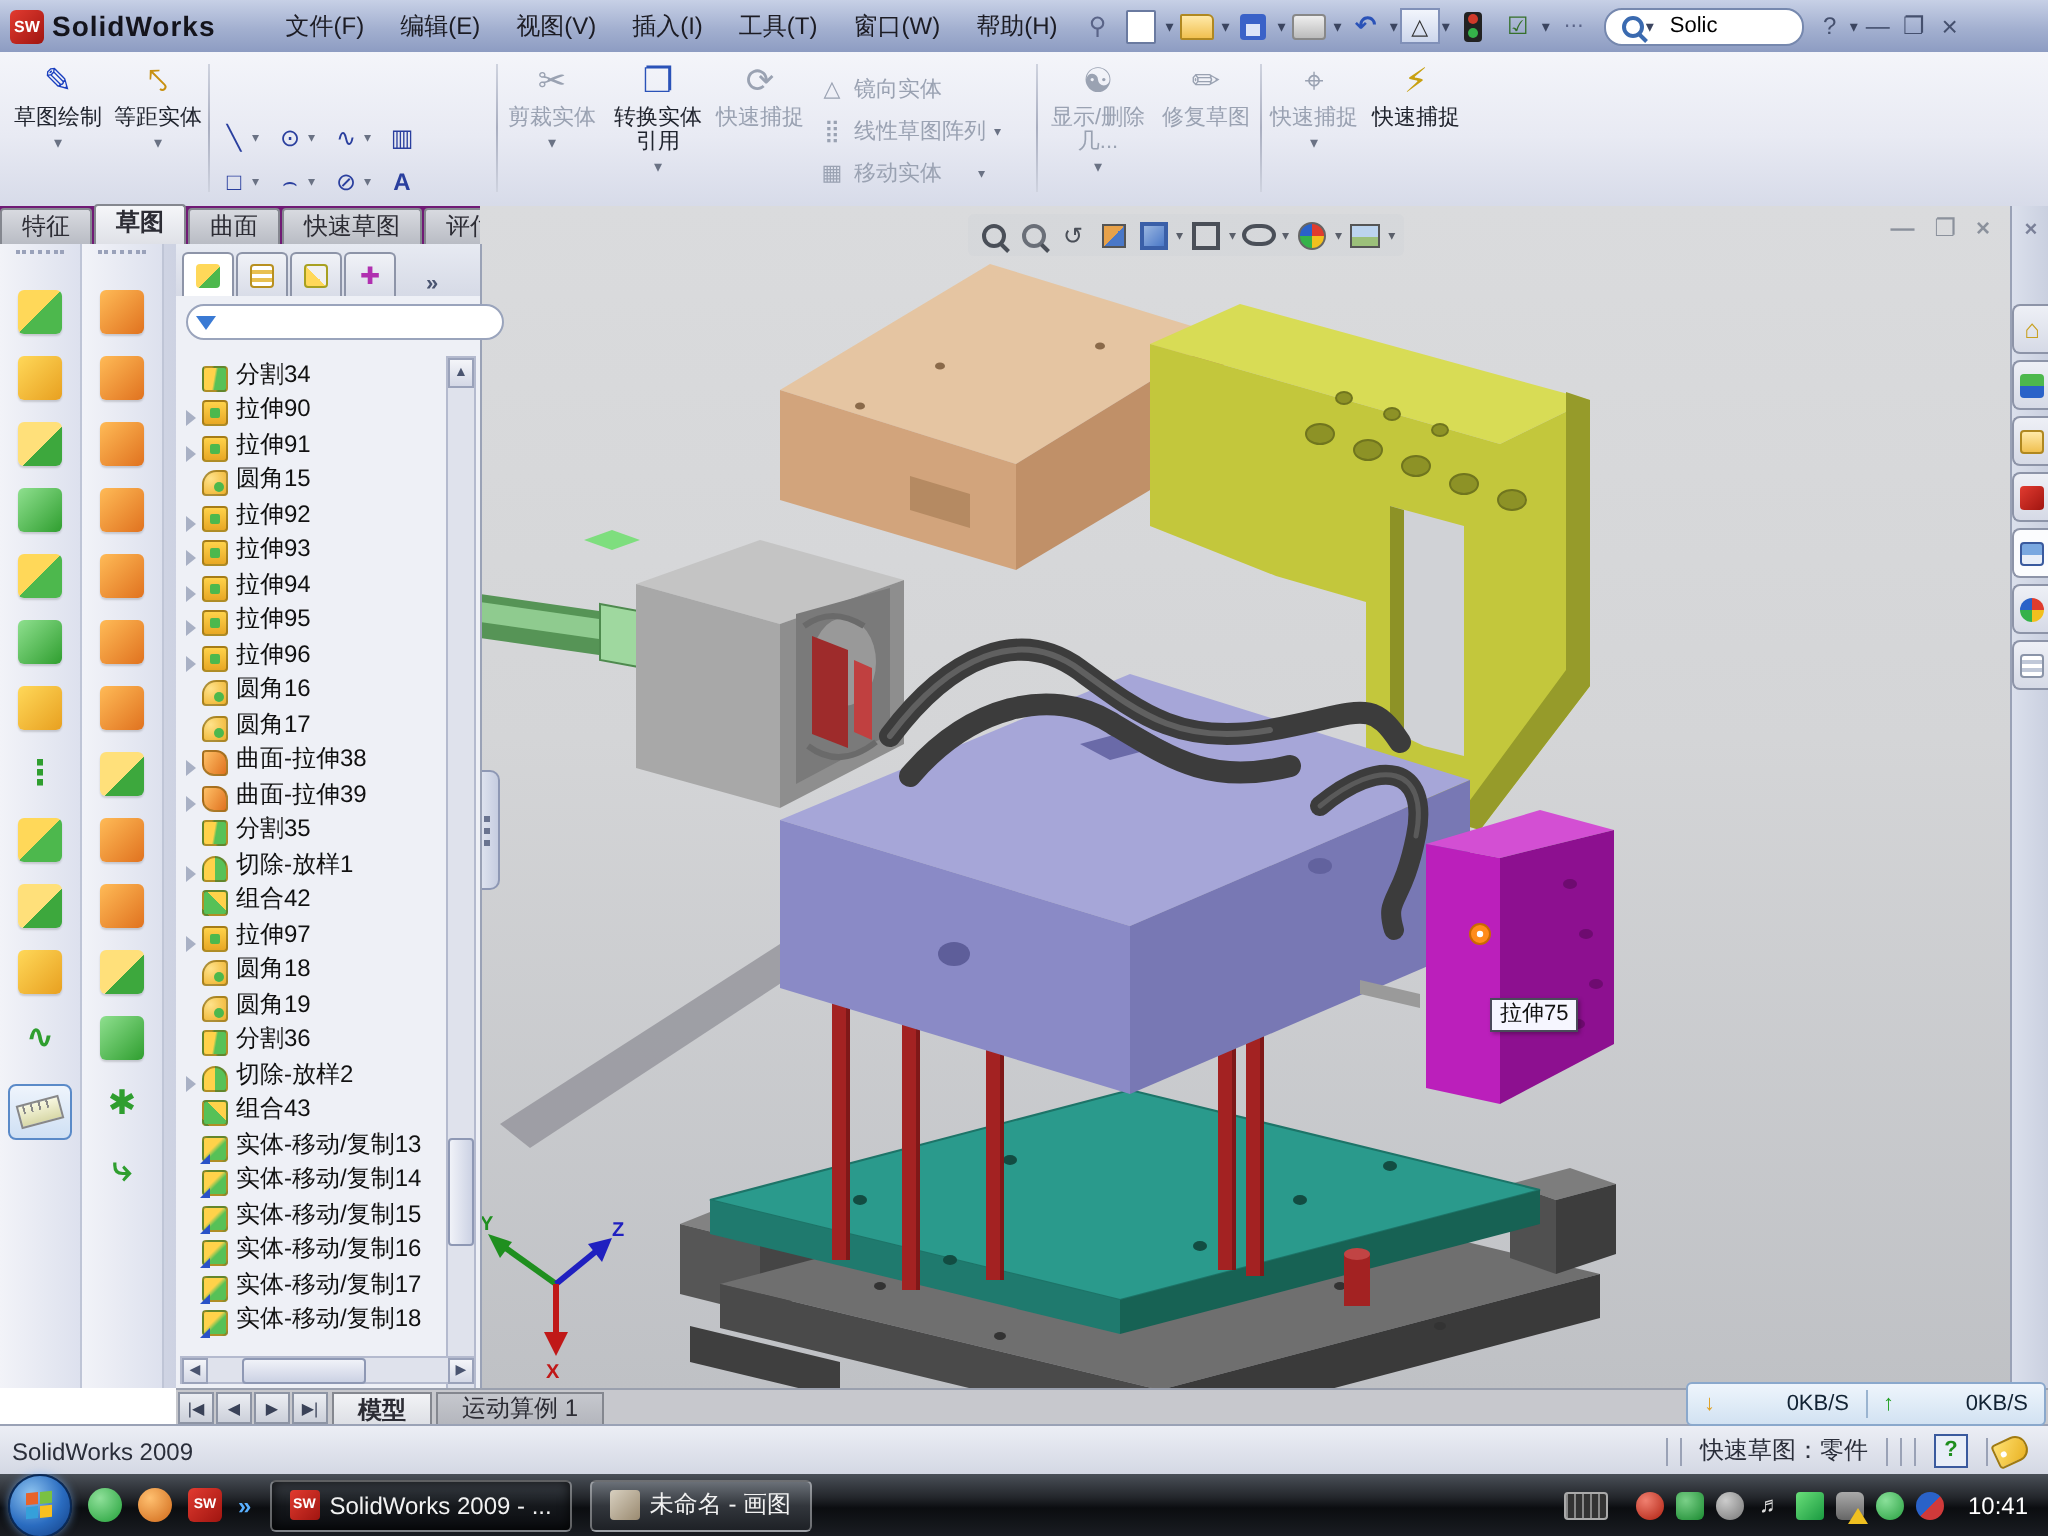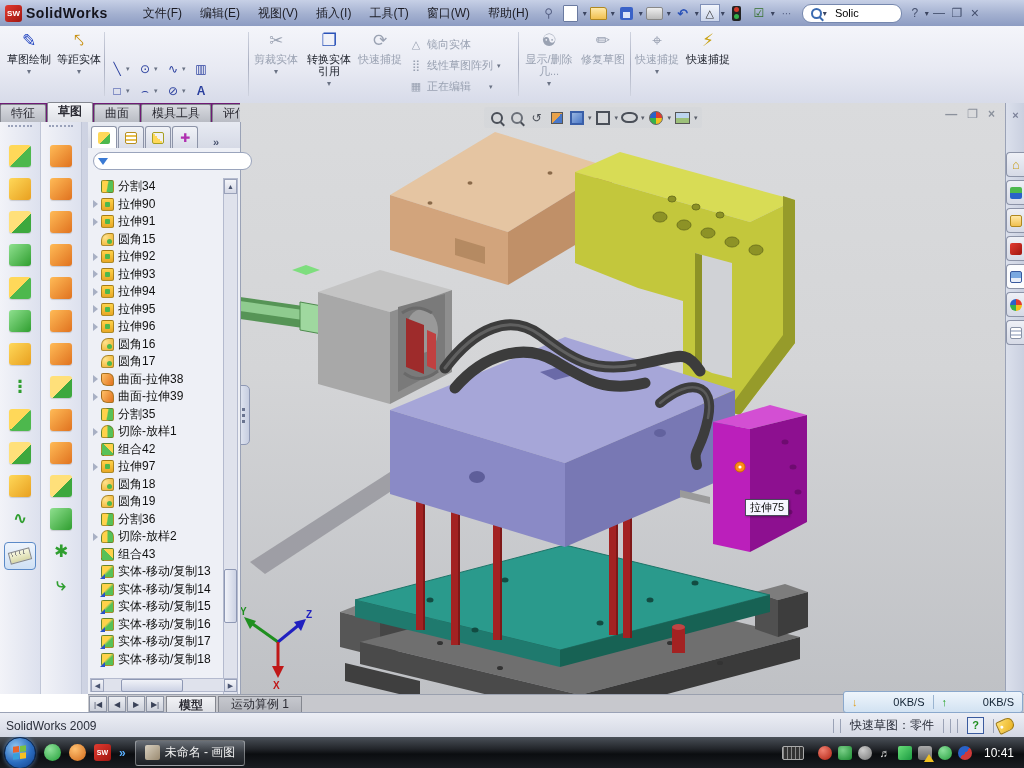--- a/index.html
+++ b/index.html
@@ -78,21 +78,21 @@
   .thead{display:flex;align-items:flex-end;height:26px;padding-left:3px;background:linear-gradient(#e7eaf2,#d6dae6)}
   .ttab{width:24px;height:21px;border:1px solid #8d94a8;border-bottom:0;border-radius:3px 3px 0 0;margin-right:1px;
     background:linear-gradient(#f0f2f7,#d9dde8);display:flex;align-items:center;justify-content:center}
   .ttab.sel{background:#fff}
   .chev{margin-left:14px;color:#4a5470;font-size:11px;font-weight:bold}
   .filterrow{height:22px;display:flex;align-items:center;padding:2px 6px 0 5px}
   .filterbox{flex:1;height:16px;background:#fff;border:1px solid #9aa4bc;border-radius:9px;display:flex;align-items:center;padding:0 4px}
   .funnel{width:0;height:0;border-left:5px solid transparent;border-right:5px solid transparent;border-top:7px solid #3a7ad4;margin-right:3px}
   .filterbox input{border:0;outline:0;flex:1;font-size:10px;background:transparent}
   #treelist{position:absolute;left:2px;top:56px;width:136px}
-  .trow{display:flex;align-items:center;height:17.5px;font-size:12px;color:#111;white-space:nowrap;cursor:default}
+  .trow{display:flex;align-items:flex-end;height:17.5px;font-size:12px;color:#111;white-space:nowrap;cursor:default}
   .exp{width:10px;flex:none;display:flex;align-items:center;justify-content:center}
   .exp.on::before{content:"";width:0;height:0;border-top:4px solid transparent;border-bottom:4px solid transparent;border-left:5px solid #a8b0c4}
   .tic{width:13px;height:13px;border-radius:2px;flex:none;margin:0 4px 0 1px;border:1px solid rgba(110,85,10,.55);box-sizing:border-box}
   .tic-split{background:linear-gradient(100deg,#ffd24a 45%,#57c157 55%)}
   .tic-extrude{background:linear-gradient(180deg,#ffd24a,#e8a825);position:relative}
   .tic-extrude::after{content:"";position:absolute;left:3px;top:3px;width:5px;height:5px;background:#4db84d;border-radius:1px}
   .tic-fillet{background:radial-gradient(circle at 30% 30%,#ffe28a,#eeb02a);border-radius:55% 2px 2px 2px;position:relative}
   .tic-fillet::after{content:"";position:absolute;right:1px;bottom:1px;width:5px;height:5px;border-radius:50%;background:#4db84d}
   .tic-surf{background:linear-gradient(120deg,#ffc067,#e0721f);border-radius:2px 6px 2px 6px}
   .tic-loft{background:linear-gradient(90deg,#ffd24a 48%,#57c157 52%);border-radius:50% 50% 2px 2px}
@@ -295,21 +295,21 @@
       <span class="si">△</span>
       <span>镜向实体</span>
     </div>
     <div class="rsmall">
       <span class="si">⣿</span>
       <span>线性草图阵列</span>
       <span class="sgc" style="margin-left:4px">▾</span>
     </div>
     <div class="rsmall">
       <span class="si">▦</span>
-      <span>正在编辑</span>
+      <span>移动实体</span>
       <span class="sgc" style="margin-left:18px">▾</span>
     </div>
   </div>
   <div class="rsep" style="left:518px"></div>
   <div class="rbig rdis" style="left:522px;width:54px">
     <div class="ric">☯</div>
     <div>显示/删除几...</div>
       <div class="rdd">▾</div>
   </div>
   <div class="rbig rdis" style="left:580px;width:46px">
@@ -325,21 +325,21 @@
   <div class="rbig" style="left:684px;width:48px">
     <div class="ric" style="color:#c8a010">⚡</div>
     <div>快速捕捉</div>
   </div>
 </div>
 
 <div id="tabrow">
   <span class="cmtab">特征</span>
   <span class="cmtab active">草图</span>
   <span class="cmtab">曲面</span>
-  <span class="cmtab">模具工具</span>
+  <span class="cmtab">快速草图</span>
   <span class="cmtab">评估</span>
   <span class="cmtab">DimXpert</span>
 </div>
 
 <div id="viewport">
   <svg width="765" height="591" viewBox="0 0 765 591">
 
     <polygon points="10,459 150,369 162,381 25,471" fill="#97979d" opacity="0.85"></polygon>
 
     <polygon points="100,509 150,489 190,499 140,519" fill="#828282"></polygon>
@@ -814,20 +814,24 @@
       <i style="left:0;top:0;background:#e8632a"></i>
         <i style="left:7px;top:0;background:#7ac142"></i>
       <i style="left:0;top:7px;background:#35a0da"></i>
         <i style="left:7px;top:7px;background:#f8c020"></i>
     </span>
   </span>
   <span class="ql" style="border-radius:50%;background:radial-gradient(circle at 35% 30%,#8fe09a,#22a038)"></span>
   <span class="ql" style="border-radius:50%;background:radial-gradient(circle at 35% 30%,#ffc070,#d06818)"></span>
   <span class="ql swt" style="display:flex;align-items:center;justify-content:center">SW</span>
   <span class="qchev">»</span>
+  <span class="taskbtn active">
+    <span class="tico swt">SW</span>
+    <span>SolidWorks 2009 - ...</span>
+  </span>
   <span class="taskbtn">
     <span class="tico paintt"></span>
     <span>未命名 - 画图</span>
   </span>
   <span class="tray">
     <span class="kbd"></span>
     <span class="ti" style="border-radius:50%;background:radial-gradient(circle at 35% 30%,#f08070,#b02010)"></span>
     <span class="ti" style="background:radial-gradient(circle at 35% 30%,#7ad088,#1a8a30)"></span>
     <span class="ti" style="border-radius:50%;background:radial-gradient(circle at 35% 30%,#ccc,#777)"></span>
     <span class="ti" style="background:transparent;color:#ddd;font-size:11px;text-align:center;line-height:14px">♬</span>

